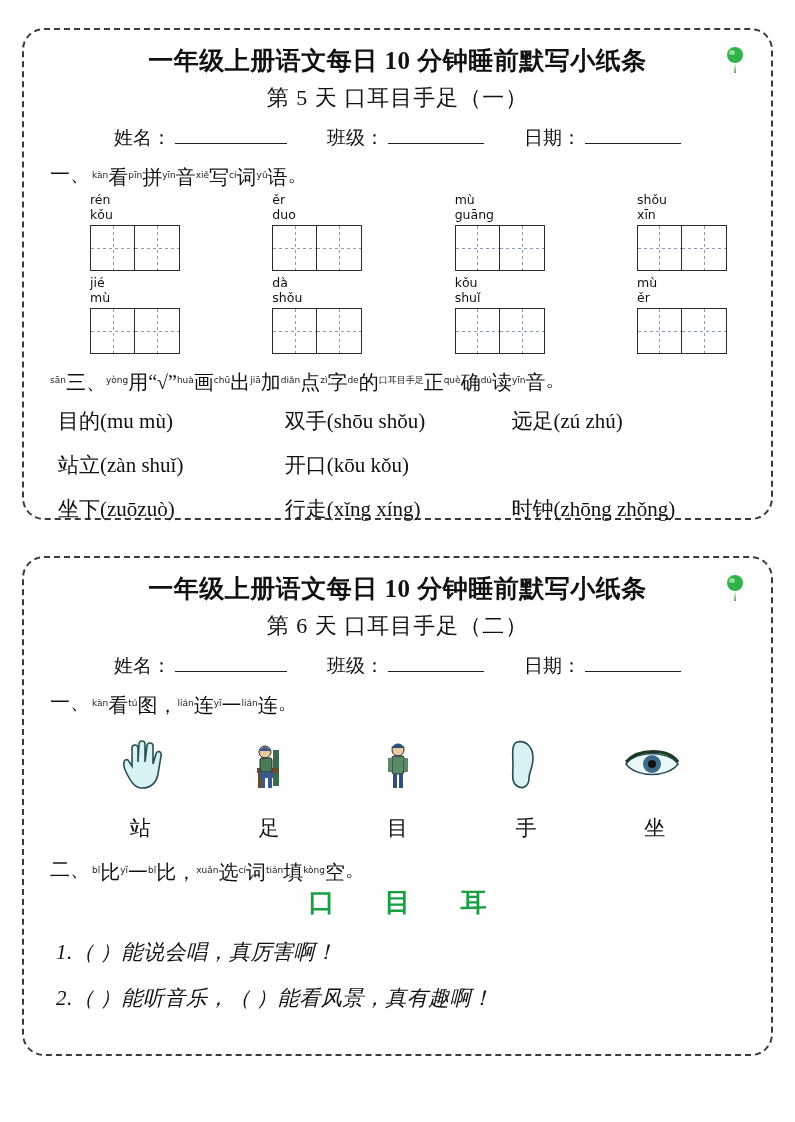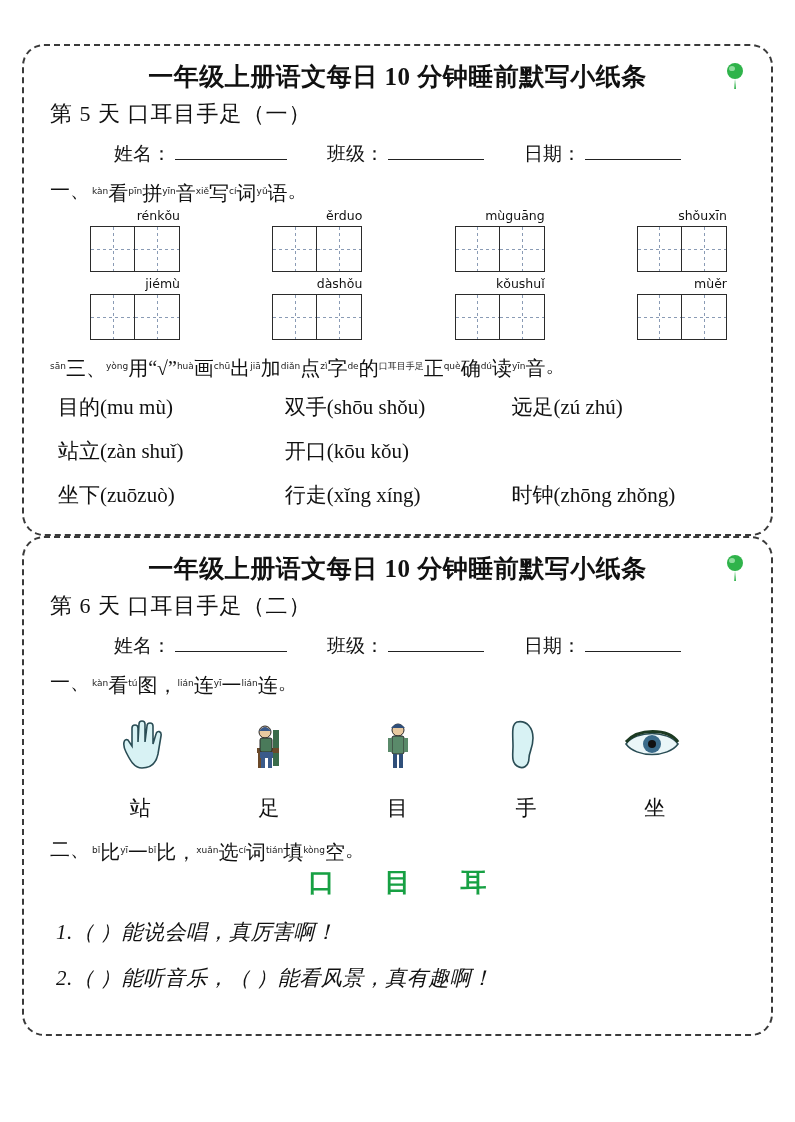--- a/index.html
+++ b/index.html
@@ -11,23 +11,24 @@
     width: 795px;
     height: 1122px;
     font-family: "Liberation Serif", serif;
     color: #111;
     position: relative;
   }
   .page {
     width: 795px;
     height: 1122px;
     box-sizing: border-box;
-    padding: 44px 22px;
+    padding: 28px 22px;
     display: flex;
     flex-direction: column;
+    gap: 36px;
   }
   .card {
     border: 2px dashed #3a3a3a;
     border-radius: 22px;
     position: relative;
     box-sizing: border-box;
     padding: 14px 26px 18px 26px;
   }
   .card-1 { height: 492px; }
   .card-2 { height: 500px; }
@@ -46,20 +47,21 @@
     white-space: nowrap;
   }
   .pin {
     position: absolute;
     right: -2px;
     top: 2px;
     width: 24px;
     height: 28px;
   }
   .sub-title {
+    text-align: center;
     font-size: 22px;
     margin-top: 6px;
     letter-spacing: 1px;
   }
   .info-row {
     display: flex;
     justify-content: center;
     gap: 40px;
     margin-top: 12px;
     font-size: 19px;
@@ -101,25 +103,26 @@
   .q-prefix { font-size: 20px; margin-right: 2px; }
 
   
   .grid-block {
     display: flex;
     flex-direction: column;
     align-items: center;
   }
   .py-pair {
     display: flex;
-    justify-content: flex-end;
+    justify-content: center;
     width: 100%;
     font-family: "DejaVu Sans", sans-serif;
     font-size: 12.5px;
     margin-bottom: 3px;
+    flex-direction: column;
   }
   .boxes {
     display: flex;
     border: 1.6px solid #2b2b2b;
   }
   .tianzi {
     width: 44px;
     height: 44px;
     box-sizing: border-box;
     position: relative;

